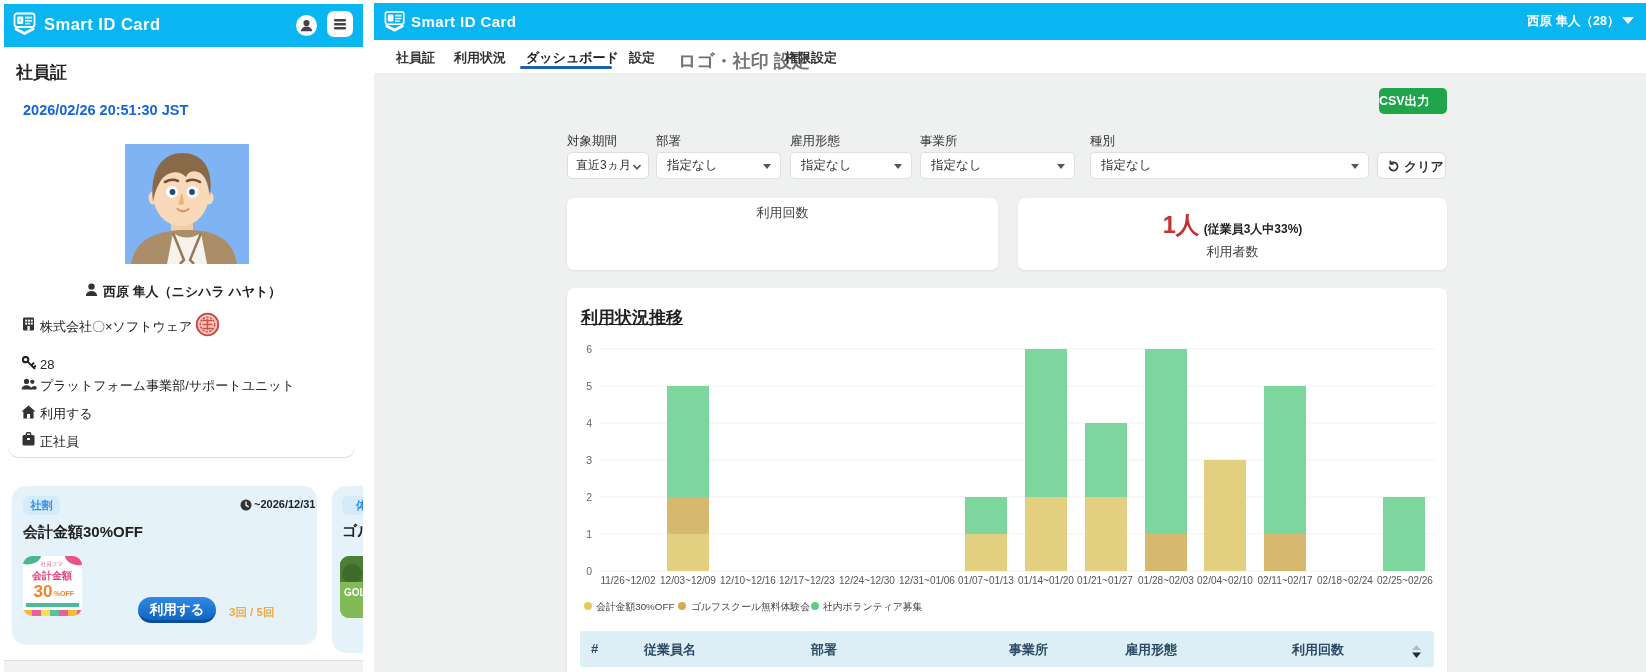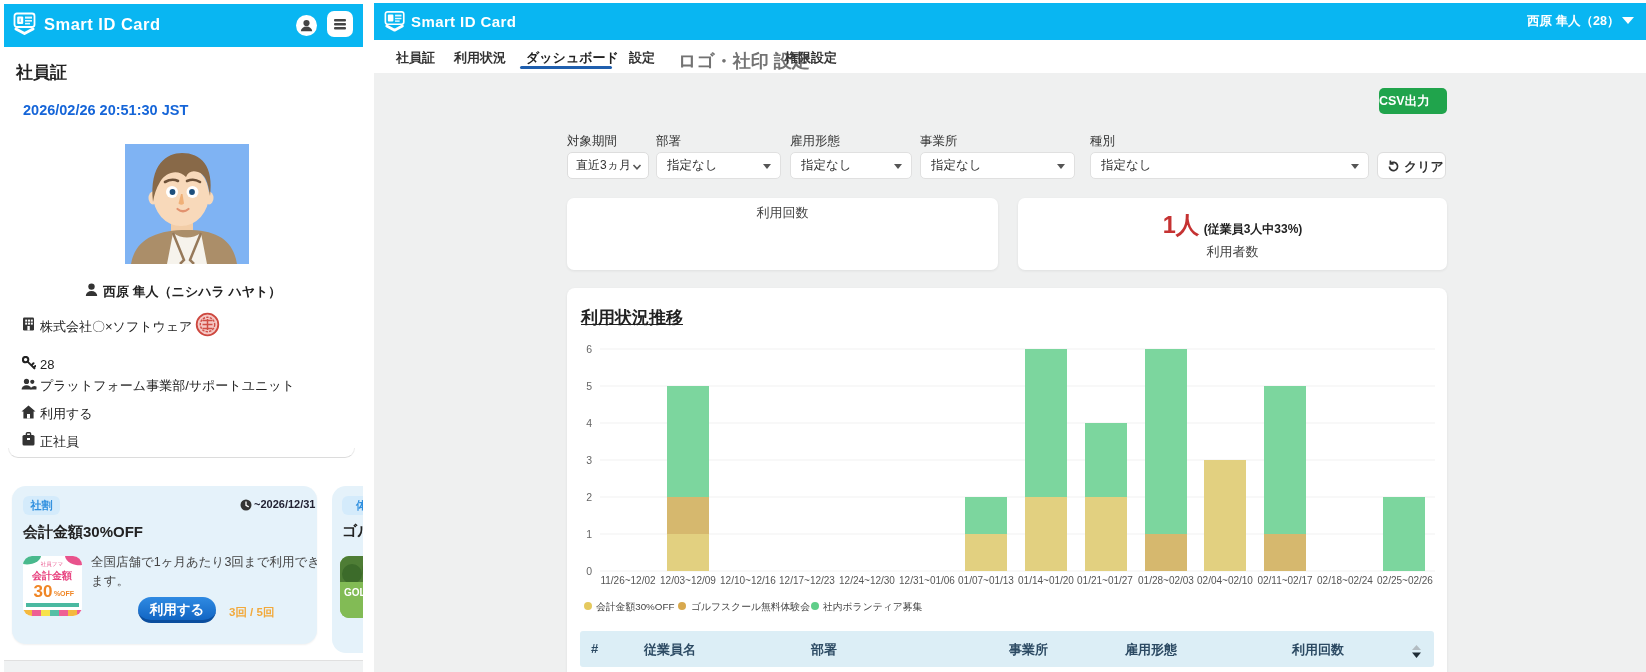--- a/index.html
+++ b/index.html
@@ -174,21 +174,20 @@
           <rect x="0" y="54" width="9" height="6" fill="#f4b93e"></rect>
             <rect x="9" y="54" width="9" height="6" fill="#ee5f94"></rect>
           <rect x="18" y="54" width="9" height="6" fill="#f7e24a"></rect>
             <rect x="27" y="54" width="9" height="6" fill="#56bfa5"></rect>
           <rect x="36" y="54" width="9" height="6" fill="#ee5f94"></rect>
             <rect x="45" y="54" width="9" height="6" fill="#f4b93e"></rect>
           <rect x="54" y="54" width="5" height="6" fill="#ee5f94"></rect>
         </g>
       </svg>
     </div>
-    <div class="abs" style="left:91px;top:553px;width:240px;font-size:12.5px;color:#444;line-height:1.5;">全国店舗で1ヶ月あたり3回まで利用でき<br>ます。</div>
 
     <div class="abs" style="left:138px;top:597px;width:78px;height:26px;border-radius:15px;background:linear-gradient(#2f8ae2,#1266c4);border-bottom:3px solid #0b4e9e;color:#fff;font-size:13.5px;font-weight:bold;text-align:center;line-height:26px;">利用する</div>
     <div class="abs" style="left:229px;top:605px;font-size:11.5px;font-weight:bold;color:#f2a93b;">3回 / 5回</div>
 
     <div class="abs" style="left:332px;top:486px;width:200px;height:167px;background:#e5f2fa;border-radius:14px;"></div>
     <div class="abs" style="left:342px;top:496px;width:50px;height:19px;background:#d4ebfb;border-radius:6px;font-size:11px;font-weight:bold;color:#2e8fdf;text-align:center;line-height:19px;">体験</div>
     <div class="abs" style="left:342px;top:522px;font-size:15px;font-weight:bold;color:#222;white-space:nowrap;">ゴルフスクール無料体験会</div>
     <div class="abs" style="left:340px;top:556px;width:60px;height:62px;border-radius:9px;overflow:hidden;">
       <svg width="60" height="62" viewBox="0 0 60 62">
         <rect width="60" height="62" fill="#7ab54f"></rect>

